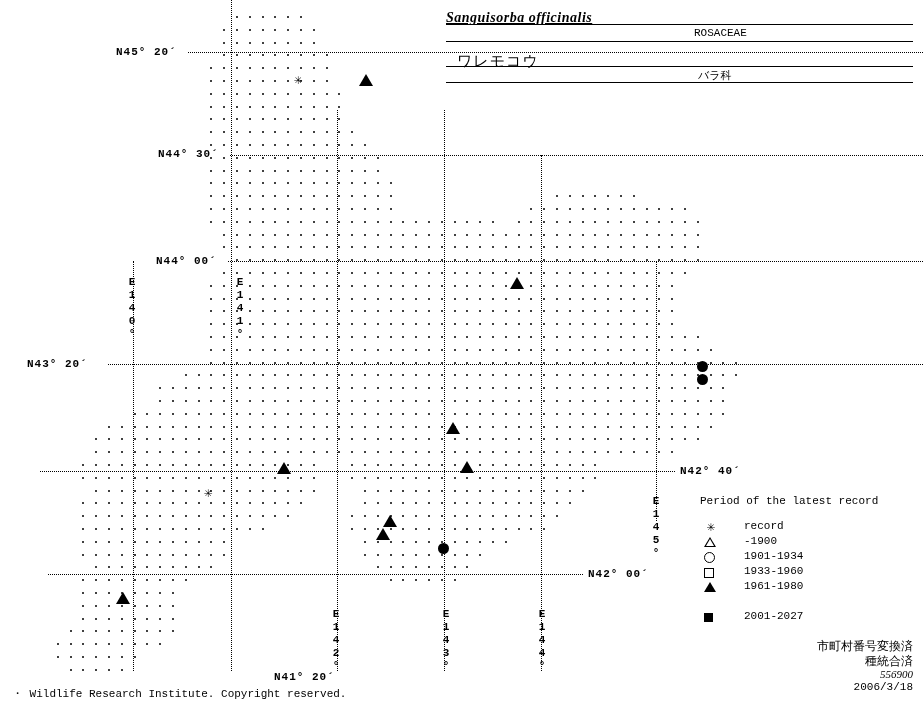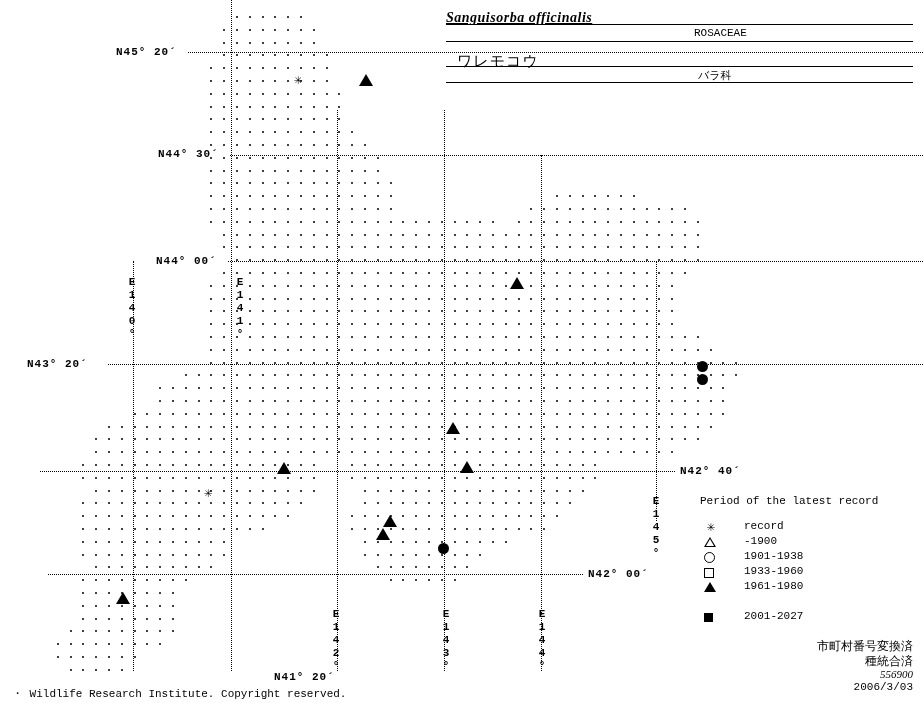--- a/index.html
+++ b/index.html
@@ -1654,21 +1654,21 @@
   <div class="legend-row" style="top:535px;">
     <div class="legend-sym">
         <span class="ls-tri-open"></span>
       </div>
     <div class="legend-label">-1900</div>
   </div>
   <div class="legend-row" style="top:550px;">
     <div class="legend-sym">
         <span class="ls-circ-open"></span>
       </div>
-    <div class="legend-label">1901-1938</div>
+    <div class="legend-label">1901-1934</div>
   </div>
   <div class="legend-row" style="top:565px;">
     <div class="legend-sym">
         <span class="ls-sq-open"></span>
       </div>
     <div class="legend-label">1933-1960</div>
   </div>
   <div class="legend-row" style="top:580px;">
     <div class="legend-sym">
         <span class="ls-tri-fill"></span>
@@ -1679,15 +1679,15 @@
     <div class="legend-sym">
         <span class="ls-sq-fill"></span>
       </div>
     <div class="legend-label">2001-2027</div>
   </div>
 
   <div id="footer-note">・ Wildlife Research Institute. Copyright reserved.</div>
   <div class="foot-r foot-jp" style="top:638px;">市町村番号変換済</div>
   <div class="foot-r foot-jp" style="top:653px;">種統合済</div>
   <div class="foot-r foot-code" style="top:668px;">556900</div>
-  <div class="foot-r" style="top:681px;">2006/3/03</div>
+  <div class="foot-r" style="top:681px;">2006/3/18</div>
 
 </div>
 
 </body></html>

